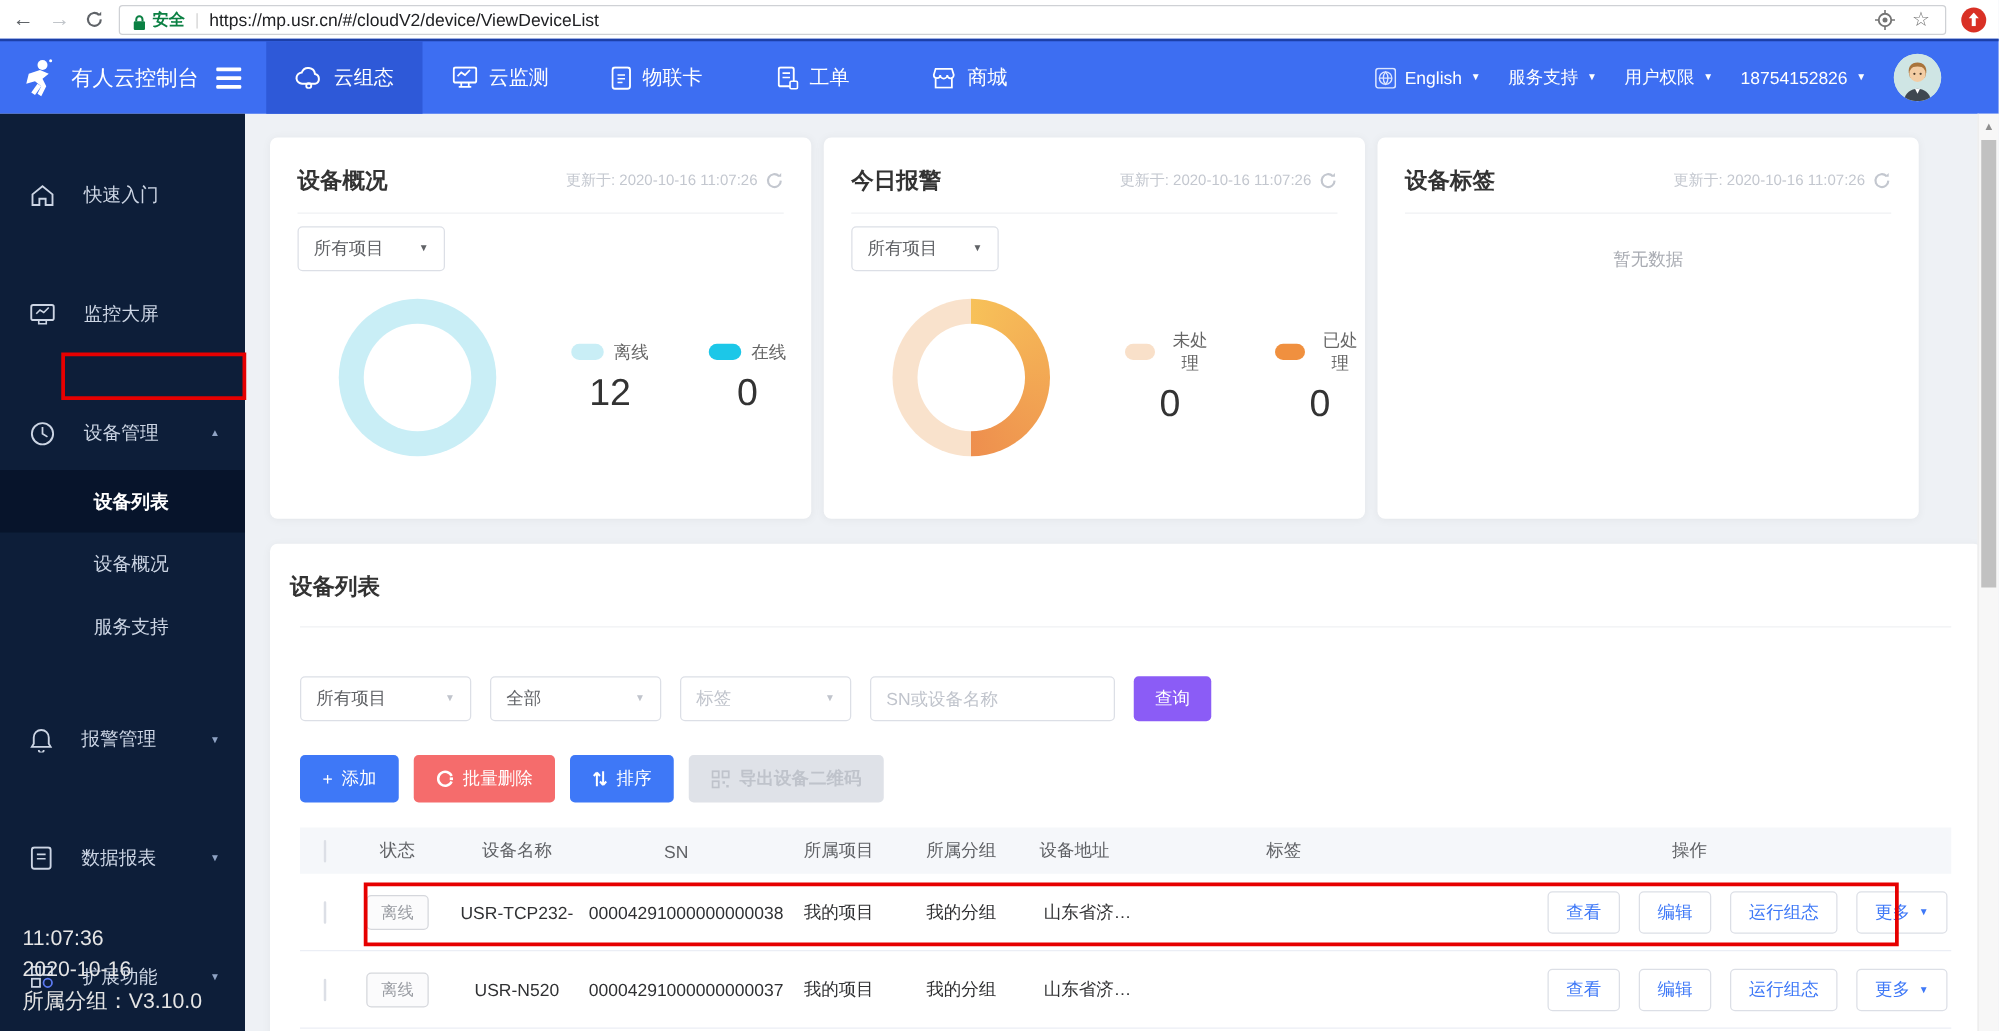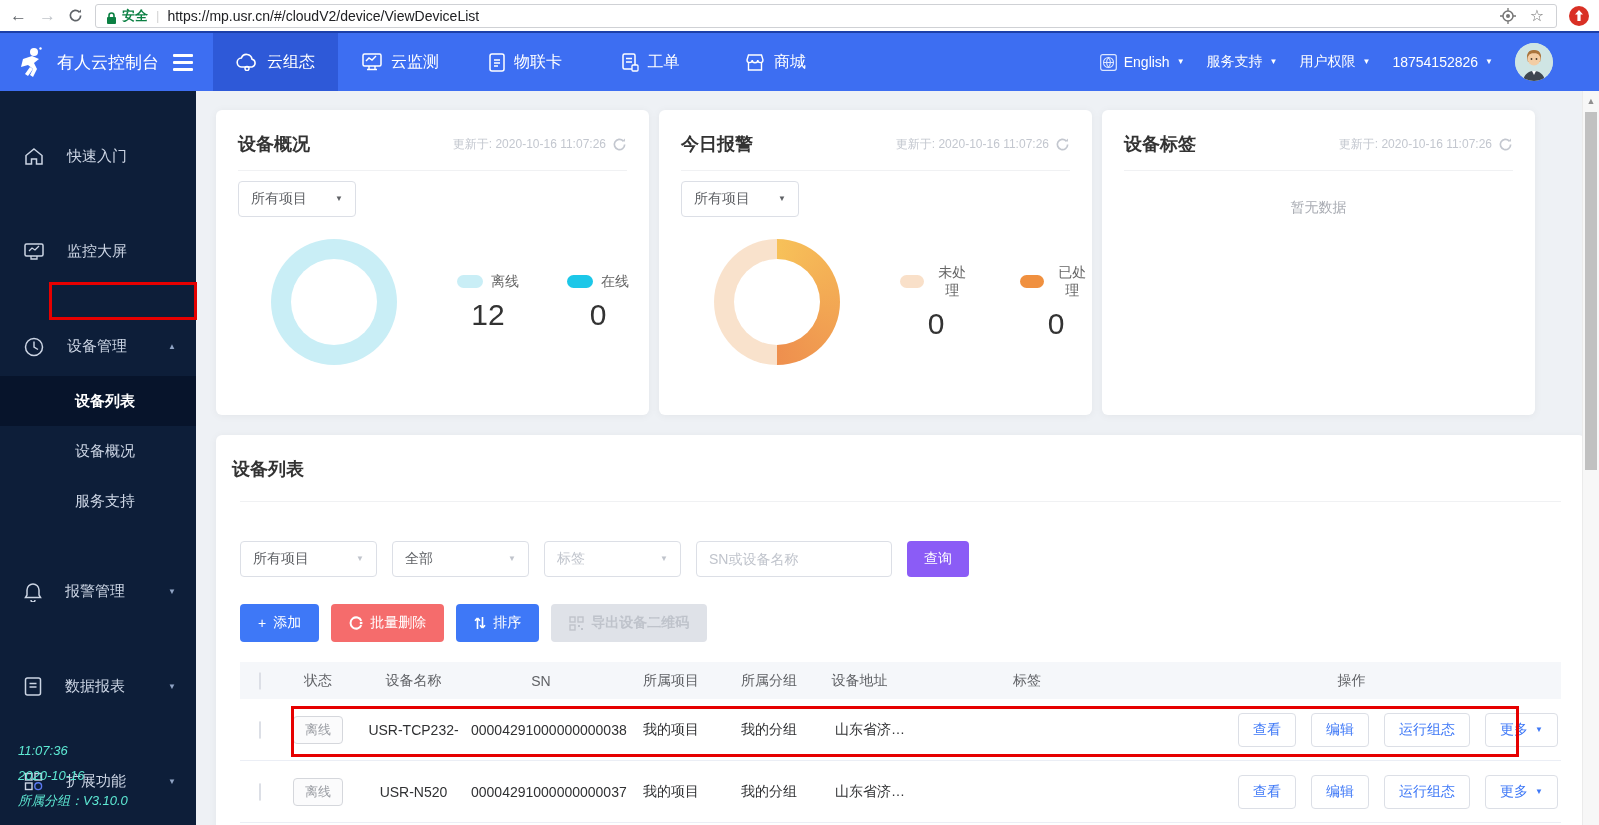--- a/index.html
+++ b/index.html
@@ -35,21 +35,21 @@
   .caret { font-size:8px; line-height:1; }
   .avatar { width:38px; height:38px; border-radius:50%; overflow:hidden; background:#cfe5e4; cursor:pointer; }
 
   
   .app-body { display:flex; height:734px; position:relative; }
   .sidebar { width:196px; flex-shrink:0; background:#0d1e39; color:#ccd5e4; position:relative; }
   .side-item { height:59px; display:flex; align-items:center; gap:23px; padding:0 20px 0 24px; font-size:15px; cursor:pointer;margin-top:36px; }
   .side-item .chev { margin-left:auto; color:#8fa3c4; }
   .sub-item { height:50px; display:flex; align-items:center; padding-left:75px; font-size:15px; cursor:pointer; color:#ccd5e4; }
   .sub-item.selected { background:#07142b; color:#fff; font-weight:bold; }
-  .side-footer { position:absolute; left:18px; bottom:12px; font-size:13px; color:#5eead4; line-height:25px;font-style:italic; }
+  .side-footer { position:absolute; left:18px; bottom:12px; font-size:17px; color:#e5e5e5; line-height:25px; }
 
   .content { flex:1; padding:19px 14px 0 20px; overflow:hidden; }
   .cards-row { display:flex; gap:10px; }
   .card { width:433px; height:305px; background:#fff; border-radius:6px; box-shadow:0 1px 8px rgba(0,0,0,.05); }
   .card-head { display:flex; align-items:center; justify-content:space-between; padding:22px 22px 0 22px; }
   .card-title { font-size:18px; font-weight:bold; color:#333; }
   .card-updated { font-size:12px; color:#c3c7cf; display:flex; align-items:center; gap:6px; cursor:default; }
   .card-divider { border-bottom:1px solid #f0f1f3; margin:14px 22px 0 22px; }
 
   .select { height:36px; border:1px solid #dcdfe6; border-radius:4px; background:#fff; display:flex; align-items:center; justify-content:space-between; padding:0 12px; font-size:14px; color:#606266; cursor:pointer; }

